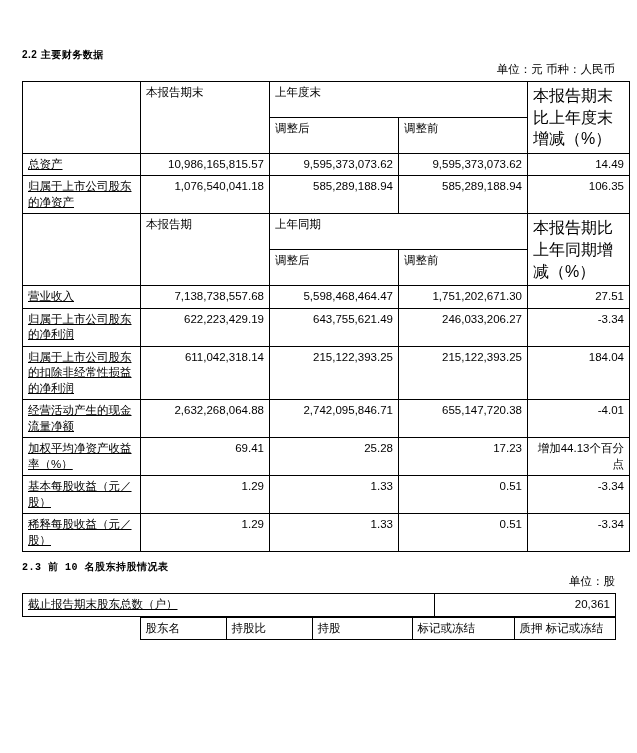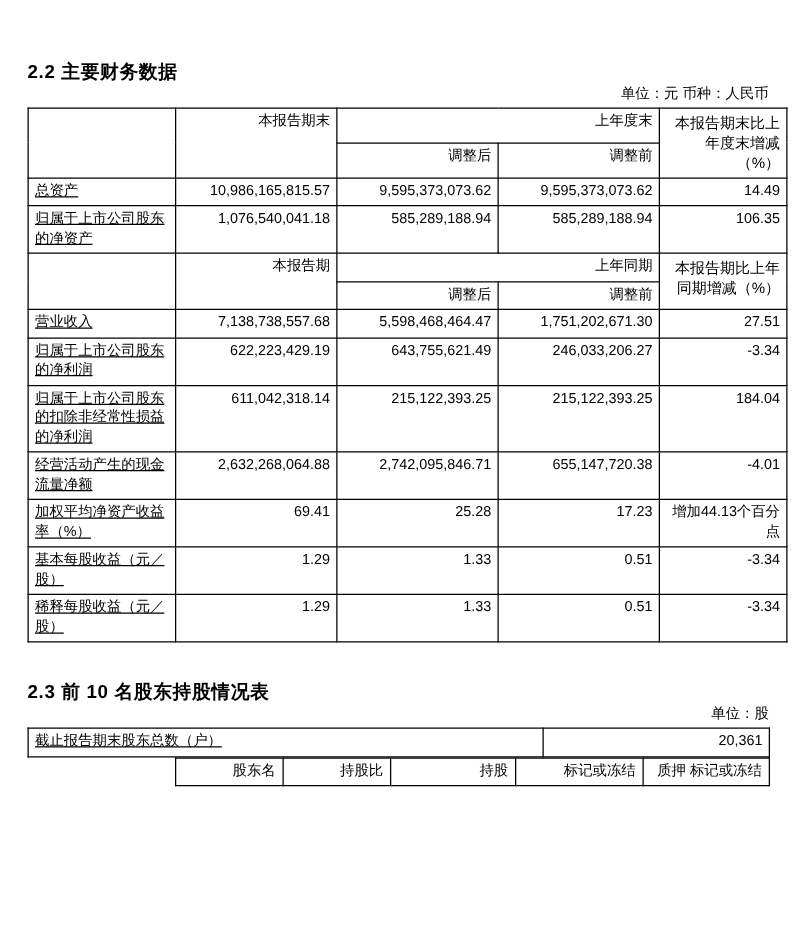--- a/index.html
+++ b/index.html
@@ -16,61 +16,61 @@
     position: relative;
   }
   .page {
     position: relative;
     width: 637px;
     height: 753px;
     box-sizing: border-box;
     padding: 0 22px;
   }
   .section-title {
-    font-size: 15px;
+    font-size: 10px;
     font-weight: bold;
     letter-spacing: 0.5px;
   }
   #sec-22 { margin-top: 48px; }
-  #sec-23 { margin-top: 30px; }
+  #sec-23 { margin-top: 8px; font-family: Liberation Mono, monospace; }
 
   .unit-line {
     text-align: right;
     font-size: 11.5px;
     margin-bottom: 4px;
   }
 
   table.doc {
     width: 100%;
     border-collapse: collapse;
     table-layout: fixed;
     font-size: 11.5px;
   }
   table.doc td, table.doc th {
     border: 1px solid #000000;
     padding: 3px 5px;
     vertical-align: top;
     font-weight: normal;
     line-height: 1.35;
   }
-  .c { text-align: right; }
+  .c { text-align: left; }
   .r { text-align: right; }
   .l { text-align: left; text-decoration: underline; }
   .mid { vertical-align: middle; }
 
   
   .col-label { width: 118px; }
   .col-num  { width: 129px; }
   .col-pct  { width: 102px; }
 
   
   .sh-label { width: 412px; }
   .sh-val { width: 181px; }
   .small-head {
-    font-size: 12px;
+    font-size: 16px;
     line-height: 1.3;
   }
 </style>
 </head>
 <body>
 
 <div class="page">
 
   <div class="section-title" id="sec-22">2.2 主要财务数据</div>
 

